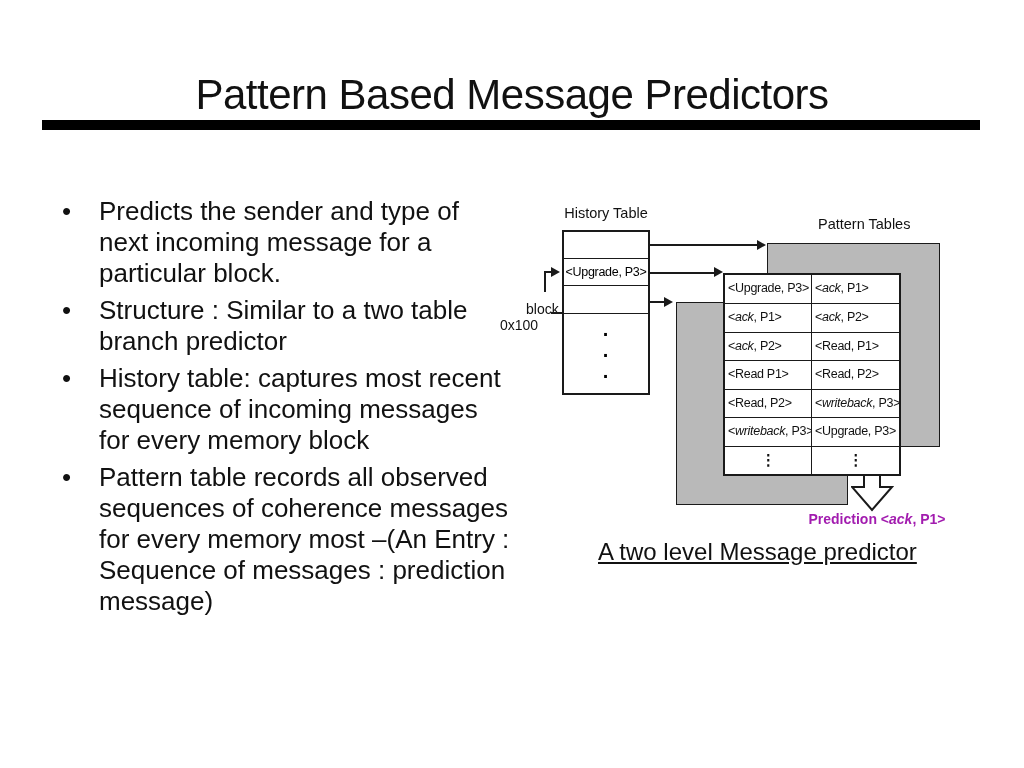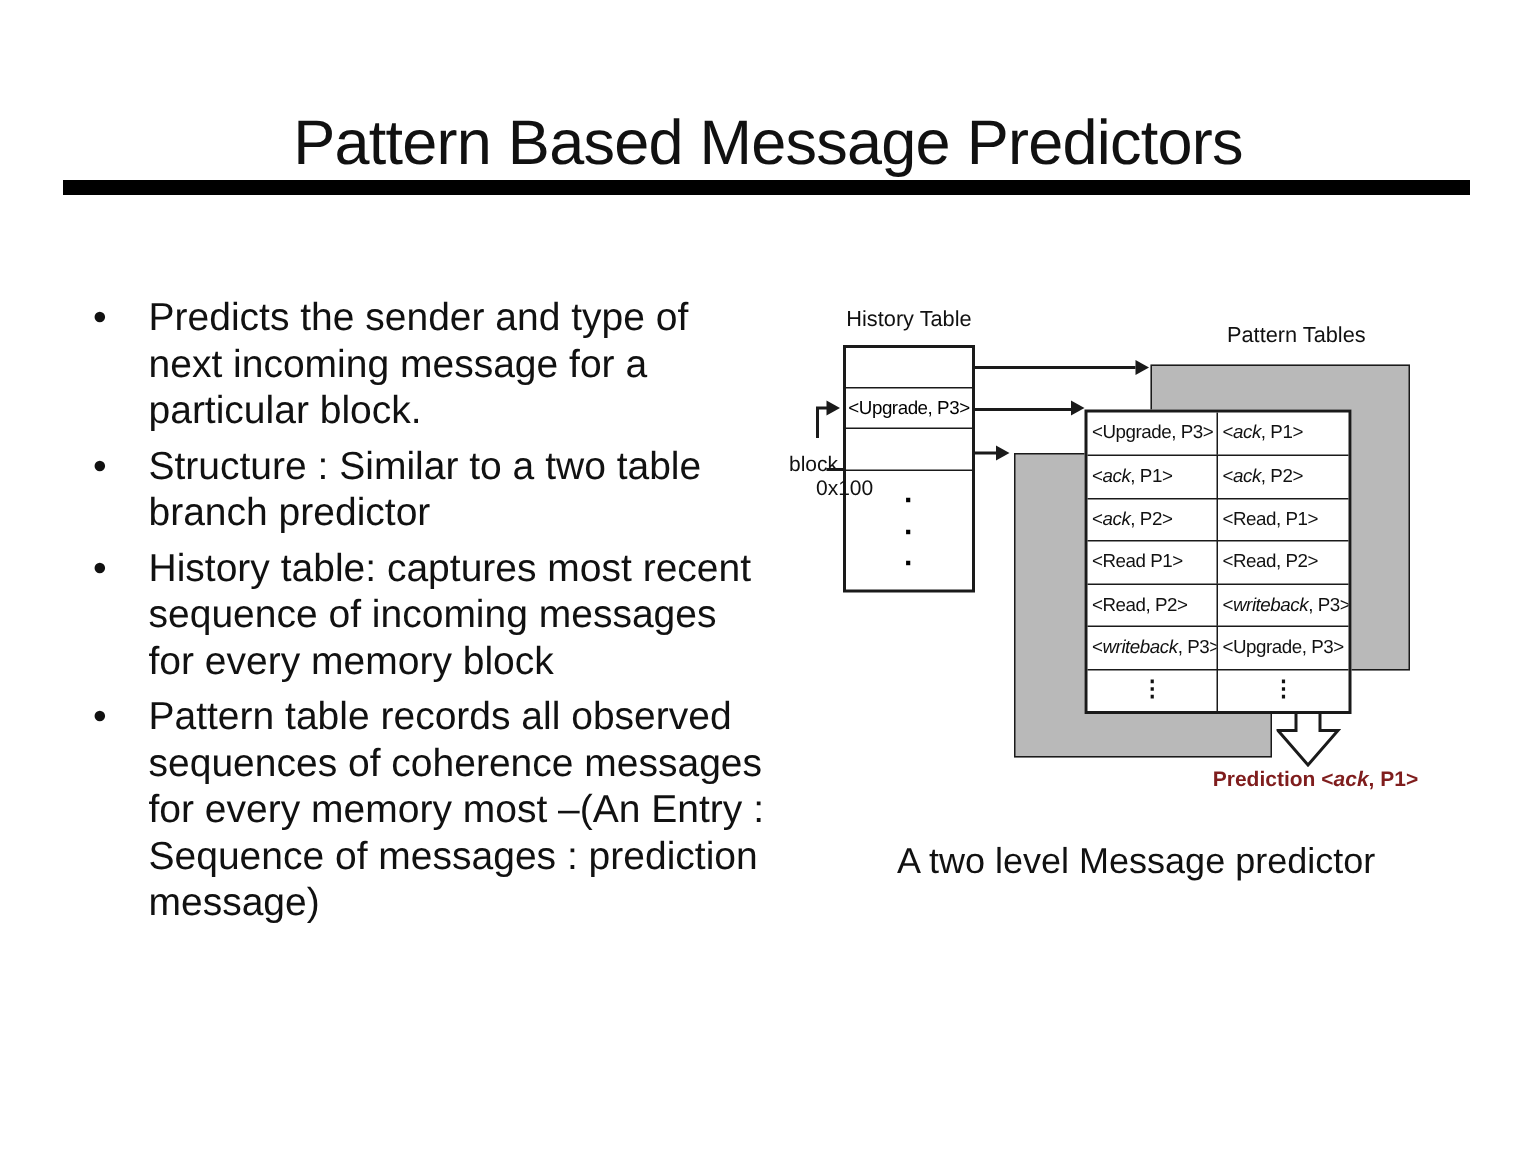--- a/index.html
+++ b/index.html
@@ -70,30 +70,30 @@
 
   .aline { position: absolute; background: #1a1a1a; z-index: 4; }
   .tri {
     position: absolute; width: 0; height: 0; z-index: 4;
     border-left: 9px solid #1a1a1a;
     border-top: 5.5px solid transparent;
     border-bottom: 5.5px solid transparent;
   }
   .block-label { position: absolute; font-size: 14px; line-height: 16px; color: #111; z-index: 2; text-align: right; }
   .block-l1 { left: 526px; top: 301px; }
-  .block-l2 { left: 544px; top: 317px; }
+  .block-l2 { left: 500px; top: 317px; }
 
   .pred-arrow { position: absolute; left: 851px; top: 474px; z-index: 5; }
   .pred-label {
     position: absolute; left: 792px; top: 511px; width: 170px; text-align: center;
-    font-size: 14px; font-weight: 700; color: #7f1d1d; z-index: 5; white-space: nowrap;
+    font-size: 14px; font-weight: 700; color: #a21caf; z-index: 5; white-space: nowrap;
   }
   .pred-label i { font-style: italic; }
 
-  .caption { position: absolute; left: 598px; top: 561px; font-size: 24px; color: #111; white-space: nowrap; }
+  .caption { position: absolute; left: 598px; top: 538px; font-size: 24px; color: #111; white-space: nowrap; text-decoration: underline; }
 </style>
 </head>
 <body>
 
 <div class="slide">
 
   <div class="title-wrap">
     <span class="title">Pattern Based Message Predictors</span>
   </div>
   <div class="title-rule"></div>

